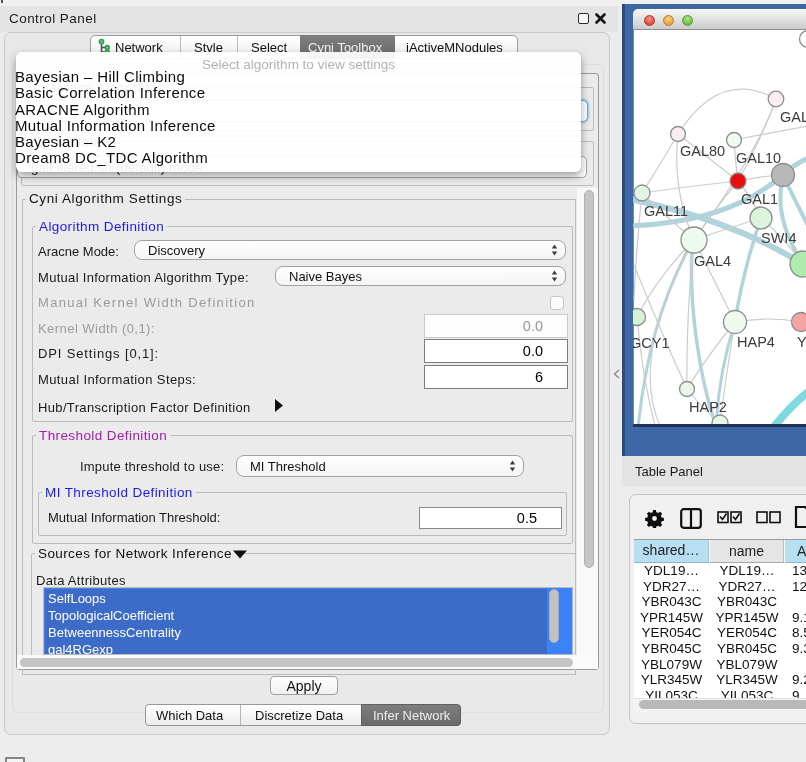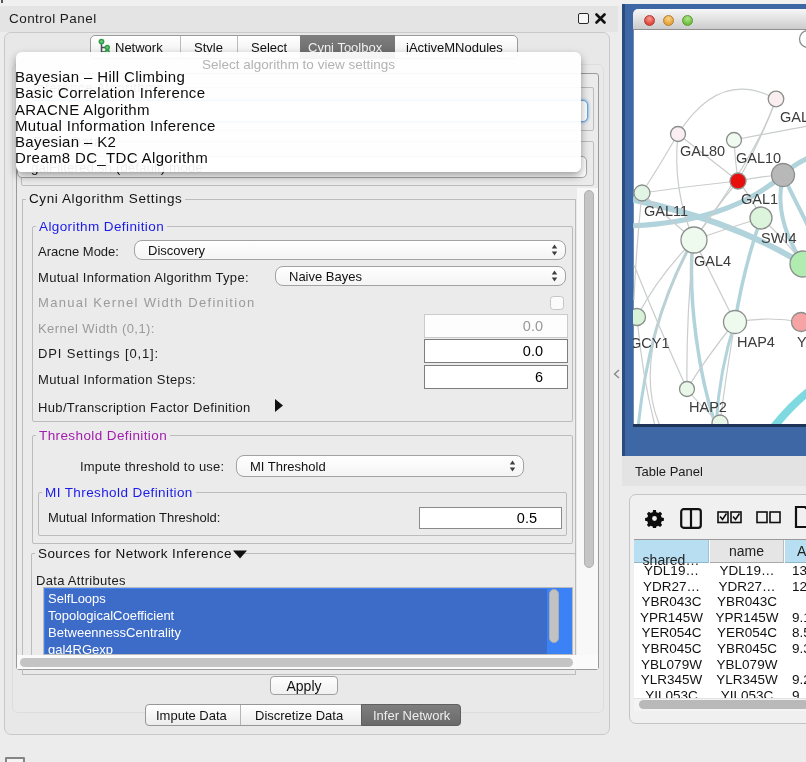--- a/index.html
+++ b/index.html
@@ -99,21 +99,21 @@
 <div class="abs" style="left:577px;top:188px;width:21px;height:468px;background:#f8f8f8"></div>
 <div class="abs" style="left:584px;top:190px;width:10px;height:378px;background:#c5c5c5;border:1px solid #b0b0b0;border-radius:6px"></div>
 <div class="abs" style="left:17px;top:655px;width:581px;height:14px;background:#fafafa"></div>
 <div class="abs" style="left:20px;top:658px;width:553px;height:9px;background:#c4c4c4;border-radius:5px"></div>
 
 <div class="abs" style="left:270px;top:676px;width:68px;height:19px;background:linear-gradient(#fefefe,#f0f0f0);border:1px solid #a0a0a0;border-radius:4px;font-size:14px;color:#111;display:flex;align-items:center;justify-content:center">Apply</div>
 
 <div class="abs" style="left:145px;top:704px;width:316px;height:22px;background:linear-gradient(#fff,#ececec);border:1px solid #979797;border-radius:4px"></div>
 <div class="abs" style="left:240px;top:705px;width:1px;height:20px;background:#b5b5b5"></div>
 <div class="abs" style="left:361px;top:704px;width:100px;height:22px;background:linear-gradient(#7e7e7e,#6a6a6a);border:1px solid #5f5f5f;border-radius:0 4px 4px 0"></div>
-<div class="abs b" style="left:156px;top:708px;font-size:13px;color:#111">Impute Data</div>
+<div class="abs b" style="left:156px;top:708px;font-size:13px;color:#111">Which Data</div>
 <div class="abs b" style="left:255px;top:708px;font-size:13px;color:#111">Discretize Data</div>
 <div class="abs b" style="left:373px;top:708px;font-size:13px;color:#eee">Infer Network</div>
 
 <div class="abs" style="left:5px;top:757px;width:20px;height:10px;background:#f4f4f4;border:2px solid #858585;border-radius:1px"></div>
 
 <div class="abs" style="left:90px;top:35px;width:428px;height:24px;background:linear-gradient(#fff,#eee);border:1px solid #9b9b9b;border-radius:5px"></div>
 <div class="abs" style="left:180px;top:36px;width:1px;height:22px;background:#bbb"></div>
 <div class="abs" style="left:237px;top:36px;width:1px;height:22px;background:#bbb"></div>
 <div class="abs" style="left:300px;top:35px;width:95px;height:24px;background:linear-gradient(#7e7e7e,#696969)"></div>
 <div class="abs b" style="left:115px;top:40px;font-size:13px;color:#111">Network</div>
@@ -249,21 +249,21 @@
     <g fill="none" stroke="#111" stroke-width="1.6">
       <rect x="1" y="1" width="10" height="10.5"></rect>
       <rect x="14" y="1" width="10" height="10.5"></rect>
     </g>
   </svg>
 <svg class="abs" style="left:794px;top:505px" width="18" height="24" viewBox="0 0 18 24">
     <path d="M2 2 H11 L16 7 V22 H2 Z" fill="none" stroke="#111" stroke-width="2.2"></path>
   </svg>
 
 <div class="abs" style="left:634px;top:539px;width:172px;height:172px;background:#fff;overflow:hidden;border-top:1px solid #9a9a9a">
-  <div style="position:absolute;left:0;top:0;width:75px;height:23px;background:#b7def1;border-right:1px solid #9ec3d4;border-bottom:1px solid #8fb6c9;font-size:14px;color:#222;text-align:center;padding-top:12px">shared…</div>
+  <div style="position:absolute;left:0;top:0;width:75px;height:23px;background:#b7def1;border-right:1px solid #9ec3d4;border-bottom:1px solid #8fb6c9;font-size:14px;color:#222;text-align:center;padding-top:2px">shared…</div>
   <div style="position:absolute;left:76px;top:0;width:74px;height:23px;background:#e5e5e5;border-right:1px solid #bdbdbd;border-bottom:1px solid #a9a9a9;font-size:14px;color:#222;text-align:center;padding-top:3px">name</div>
   <div style="position:absolute;left:151px;top:0;width:60px;height:23px;background:#b7def1;border-bottom:1px solid #8fb6c9;font-size:14px;color:#222;padding-top:3px;padding-left:12px">A</div>
   <div style="position:absolute;left:0;top:23px;width:75px;font-size:13.5px;color:#111;text-align:center;line-height:15.6px">YDL19…<br>YDR27…<br>YBR043C<br>YPR145W<br>YER054C<br>YBR045C<br>YBL079W<br>YLR345W<br>YIL053C</div>
   <div style="position:absolute;left:76px;top:23px;width:74px;font-size:13.5px;color:#111;text-align:center;line-height:15.6px">YDL19…<br>YDR27…<br>YBR043C<br>YPR145W<br>YER054C<br>YBR045C<br>YBL079W<br>YLR345W<br>YIL053C</div>
   <div style="position:absolute;left:158px;top:23px;width:60px;font-size:13.5px;color:#111;line-height:15.6px">13.<br>12.<br>&nbsp;<br>9.1<br>8.5<br>9.3<br>&nbsp;<br>9.2<br>9.</div>
 </div>
 <div class="abs" style="left:634px;top:698px;width:172px;height:13px;background:#f4f4f4;border-top:1px solid #e2e2e2"></div>
 <div class="abs" style="left:639px;top:700px;width:170px;height:9px;background:#b9b9b9;border-radius:5px"></div>
 
 </body></html>

